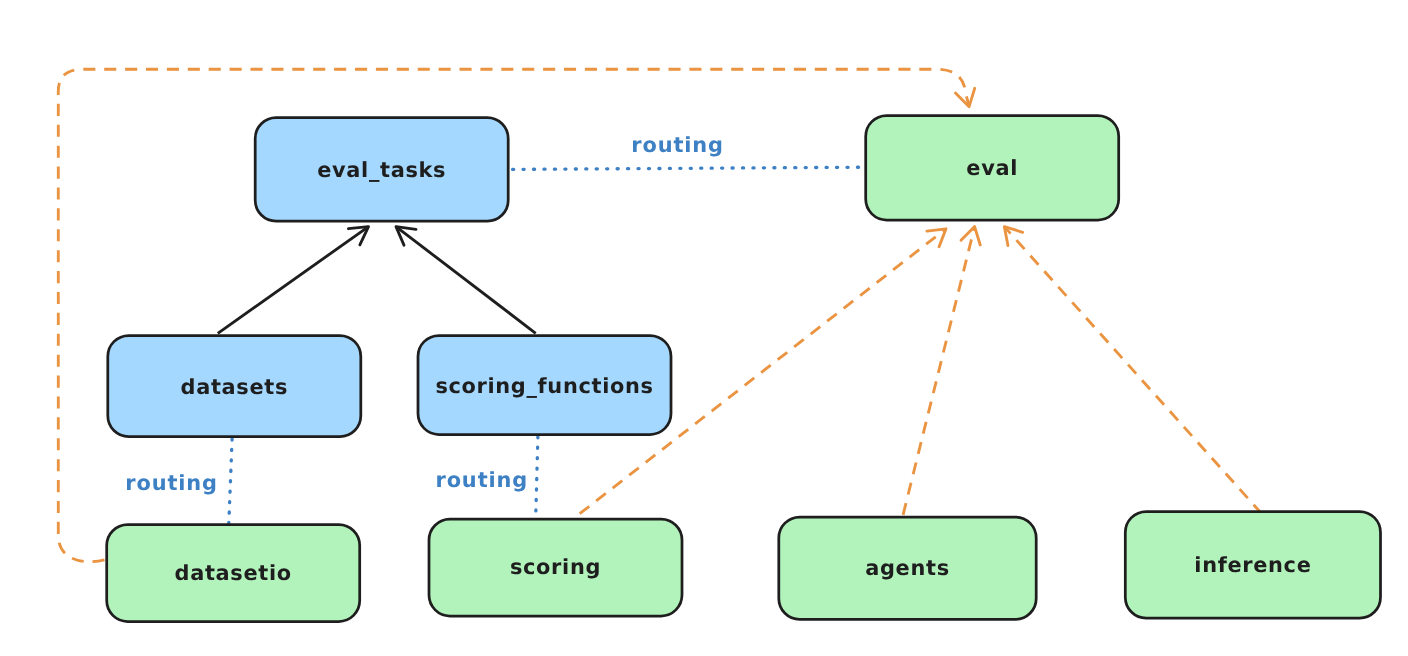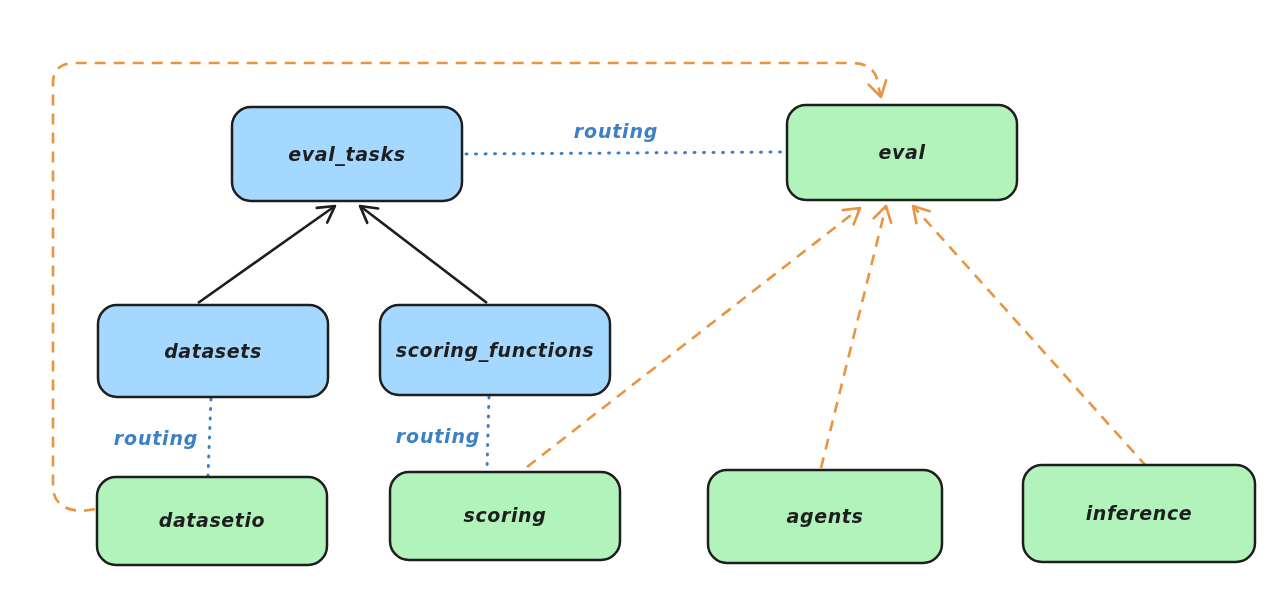--- a/index.html
+++ b/index.html
@@ -7,21 +7,20 @@
     padding: 0;
     background: #ffffff;
     font-family: "DejaVu Sans", "Liberation Sans", sans-serif;
   }
   .canvas {
     position: relative;
     width: 1280px;
     height: 596px;
     background: #ffffff;
     overflow: hidden;
-    font-style: italic;
   }
   svg { display: block; }
   .node-rect {
     stroke: #1e1e1e;
     stroke-width: 2.5;
   }
   .node-label {
     font-family: "DejaVu Sans", "Liberation Sans", sans-serif;
     font-size: 19px;
     font-weight: 600;

